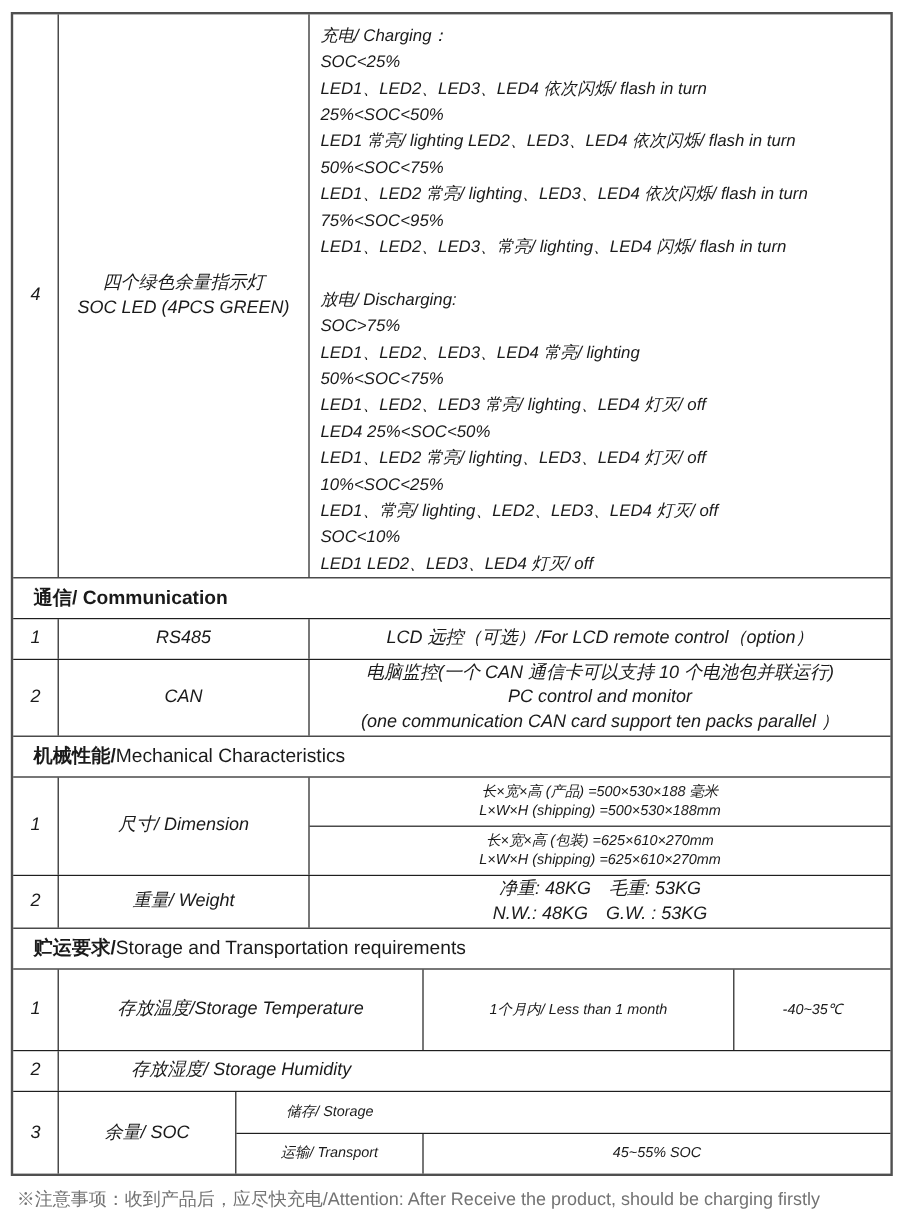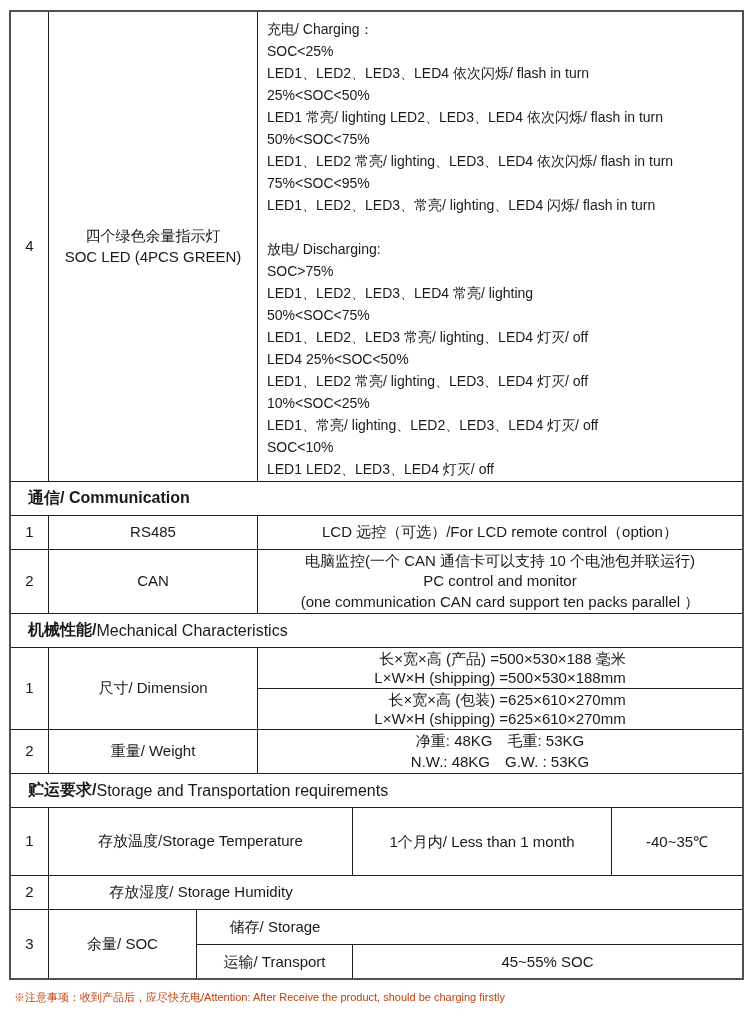--- a/index.html
+++ b/index.html
@@ -7,21 +7,21 @@
     font-family:"Liberation Sans", sans-serif; color:#1a1a1a; }
   .page { position:relative; width:750px; height:1016px; background:#fff; overflow:hidden; }
 
   .spec-table { position:absolute; left:9px; top:10px; width:735px;
     border:2px solid #4f4f4f; background:#fff; }
 
   .row { display:flex; align-items:stretch; border-bottom:1px solid #1f1f1f; }
   .row:last-child { border-bottom:none; }
 
   .cell { border-right:1px solid #1f1f1f; display:flex; align-items:center;
-    justify-content:center; text-align:center; font-size:15px; line-height:1.35; }
+    justify-content:center; text-align:center; font-size:15px; line-height:1.35;font-style:italic; }
   .cell:last-child { border-right:none; }
 
   .num   { width:38px; flex:none; }
   .label { width:209px; flex:none; flex-direction:column; }
   .label-wide { width:304px; flex:none; }
   .label-soc  { width:148px; flex:none; }
   .value { flex:1; min-width:0; }
 
   .lines { white-space:pre-line; }
 
@@ -41,28 +41,28 @@
   .h44 { height:44px; }
   .h64 { height:64px; }
   .h68 { height:68px; }
   .h82 { height:82px; }
 
   
   .stack { flex-direction:column; align-items:stretch; padding:0; }
   .subrow { flex:1; display:flex; align-items:stretch; border-bottom:1px solid #1f1f1f; }
   .subrow:last-child { border-bottom:none; }
   .subcell { flex:1; display:flex; align-items:center; justify-content:center;
-    text-align:right; font-size:15px; line-height:1.3; border-right:1px solid #1f1f1f; }
+    text-align:center; font-size:12px; line-height:1.3; border-right:1px solid #1f1f1f; }
   .subcell:last-child { border-right:none; }
   .sub-month { width:259px; flex:none; }
   .sub-temp  { flex:1; }
   .sub-mid   { width:156px; flex:none; }
 
   .footnote { position:absolute; left:14px; top:990px; width:730px;
-    font-size:11px; color:#c2410c; white-space:nowrap; }
+    font-size:15px; color:#737373; white-space:nowrap; }
 </style>
 </head>
 <body>
 
 <div class="page">
   <div class="spec-table">
 
     <div class="row led-row">
       <div class="cell num">4</div>
       <div class="cell label lines">四个绿色余量指示灯

